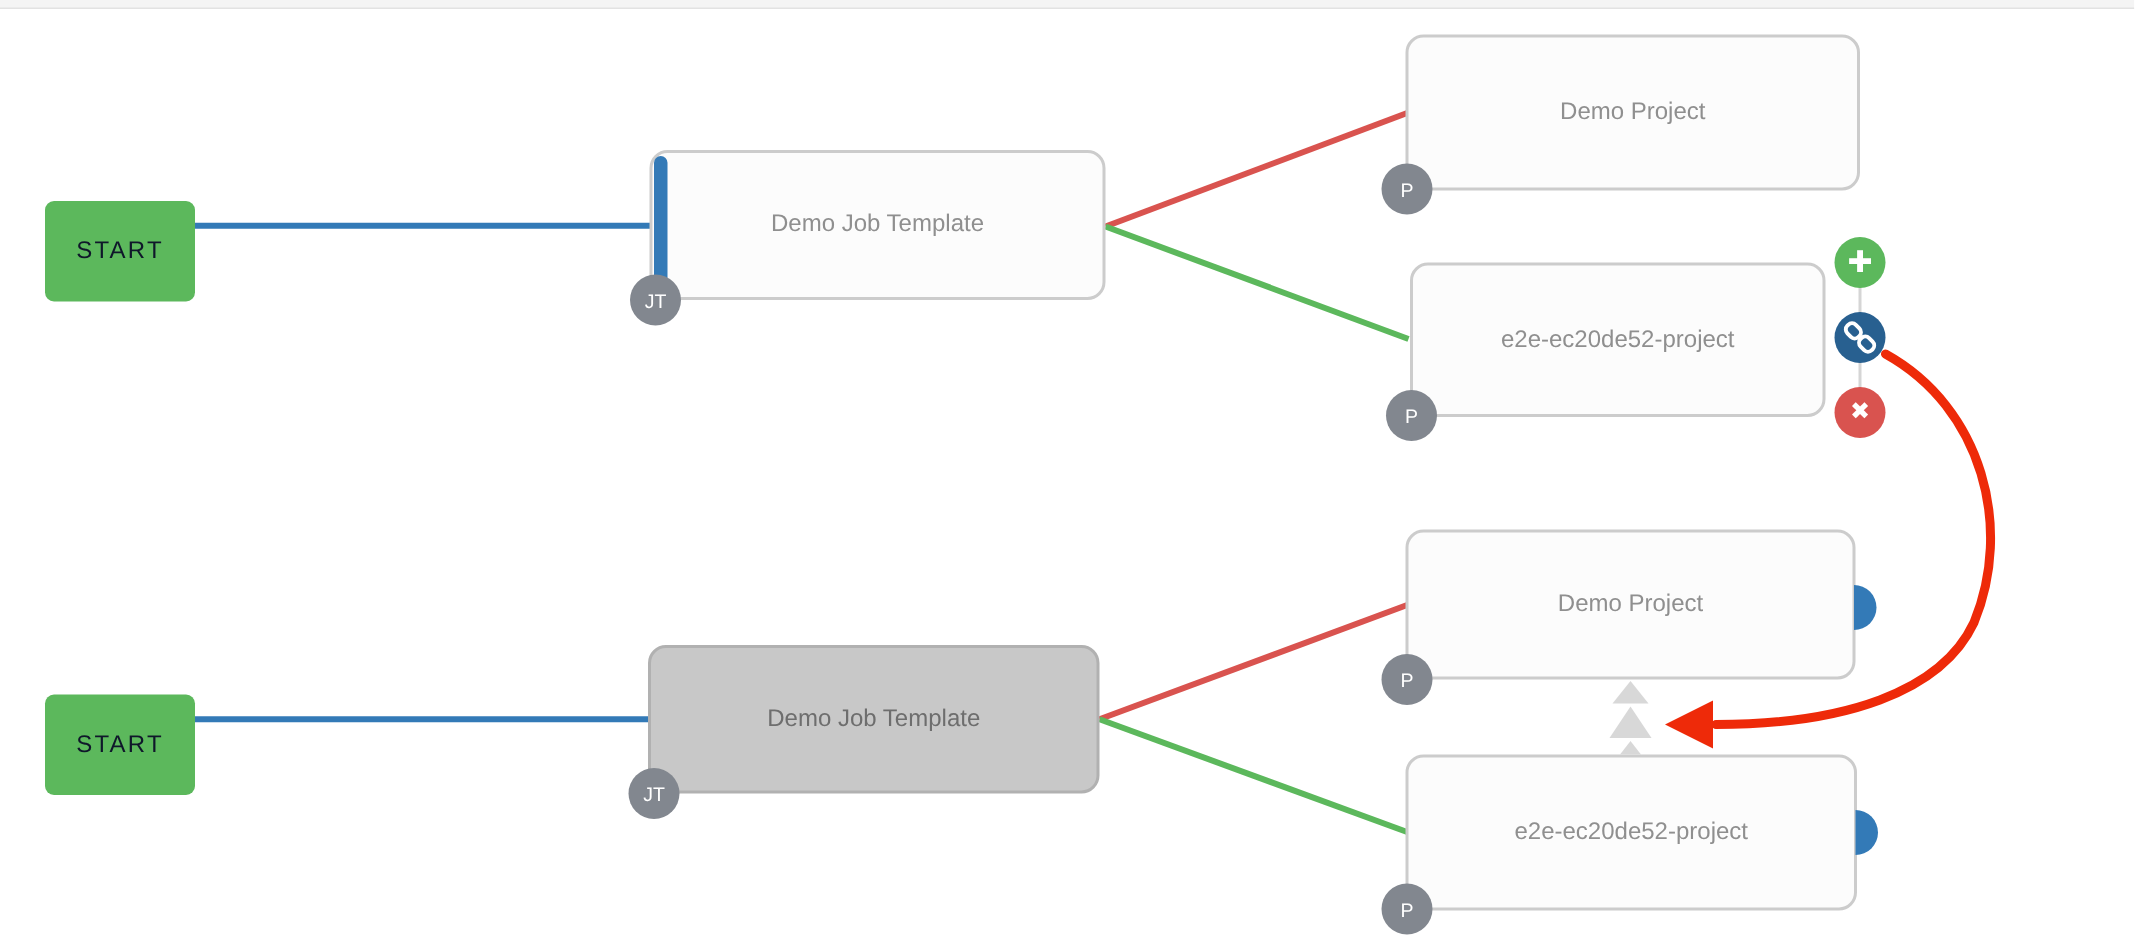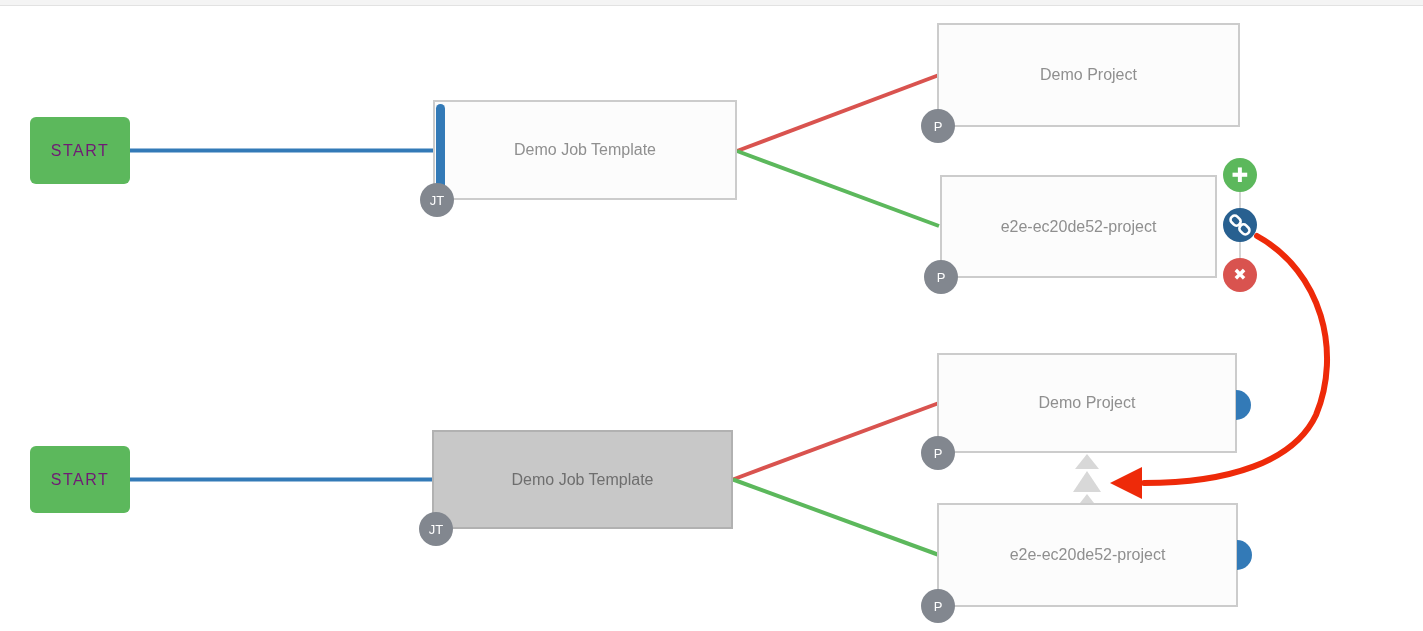--- a/index.html
+++ b/index.html
@@ -7,26 +7,26 @@
     position:relative; width:1423px; height:631px; background:#ffffff;
     font-family:"Liberation Sans", sans-serif; overflow:hidden;
   }
   .topbar {
     position:absolute; top:0; left:0; right:0; height:5px;
     background:#f4f4f4; border-bottom:1px solid #e2e2e2;
   }
   .layer { position:absolute; left:0; top:0; pointer-events:none; }
   .start-btn {
     position:absolute; width:100px; height:67px; background:#5cb85c;
-    border-radius:6px; color:#701a75; font-size:16px; letter-spacing:1.5px;
-    display:flex; align-items:center; justify-content:center; cursor:pointer;
+    border-radius:6px; color:#0f172a; font-size:16px; letter-spacing:1.5px;
+    display:flex; align-items:center; justify-content:center; cursor:pointer;margin-top:17px;
   }
   .node {
     position:absolute; background:#fcfcfc; border:2px solid #cccccc;
-    border-radius:0; box-sizing:border-box; display:flex; align-items:center;
+    border-radius:12px; box-sizing:border-box; display:flex; align-items:center;
     justify-content:center; color:#8f8f8f; font-size:16px; cursor:pointer;
   }
   .node.selected { background:#c8c8c8; border-color:#b1b1b1; color:#6e6e6e; }
   .active-bar {
     position:absolute; left:1px; top:2px; bottom:2px; width:9px;
     background:#337ab7; border-radius:5px;
   }
   .badge {
     position:absolute; width:34px; height:34px; border-radius:50%;
     background:#82878f; color:#fff; font-size:13px; display:flex;

